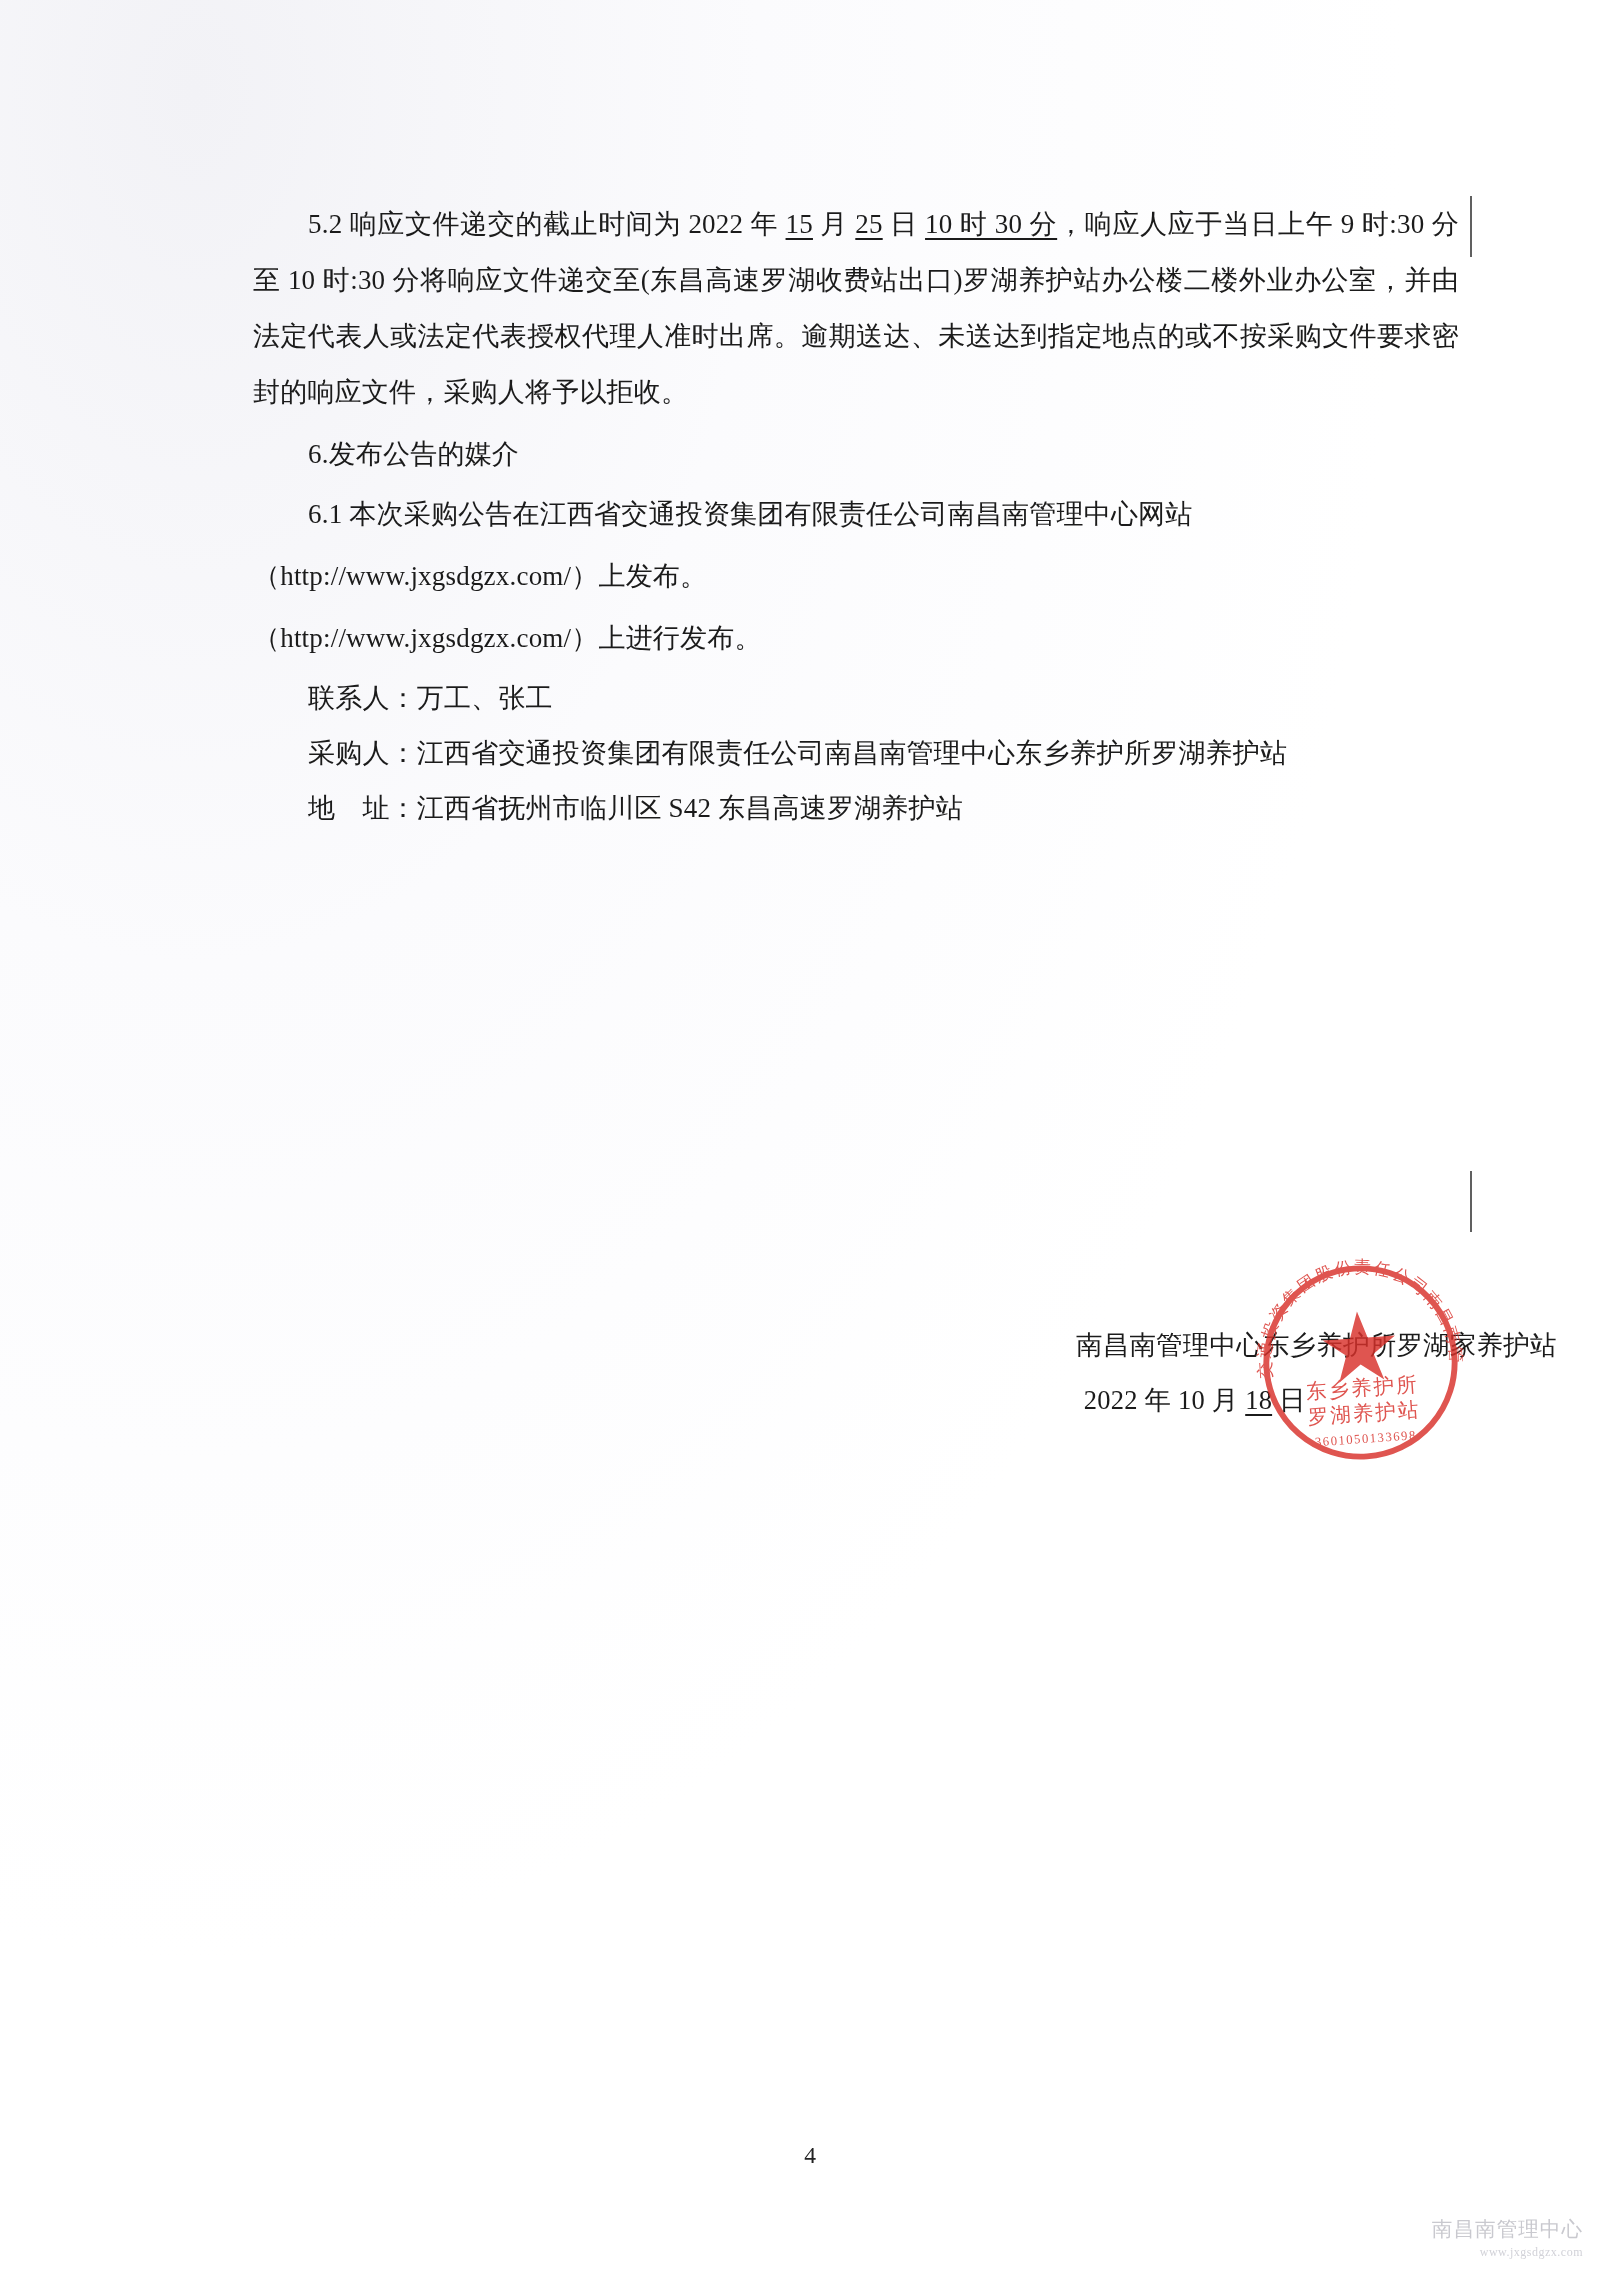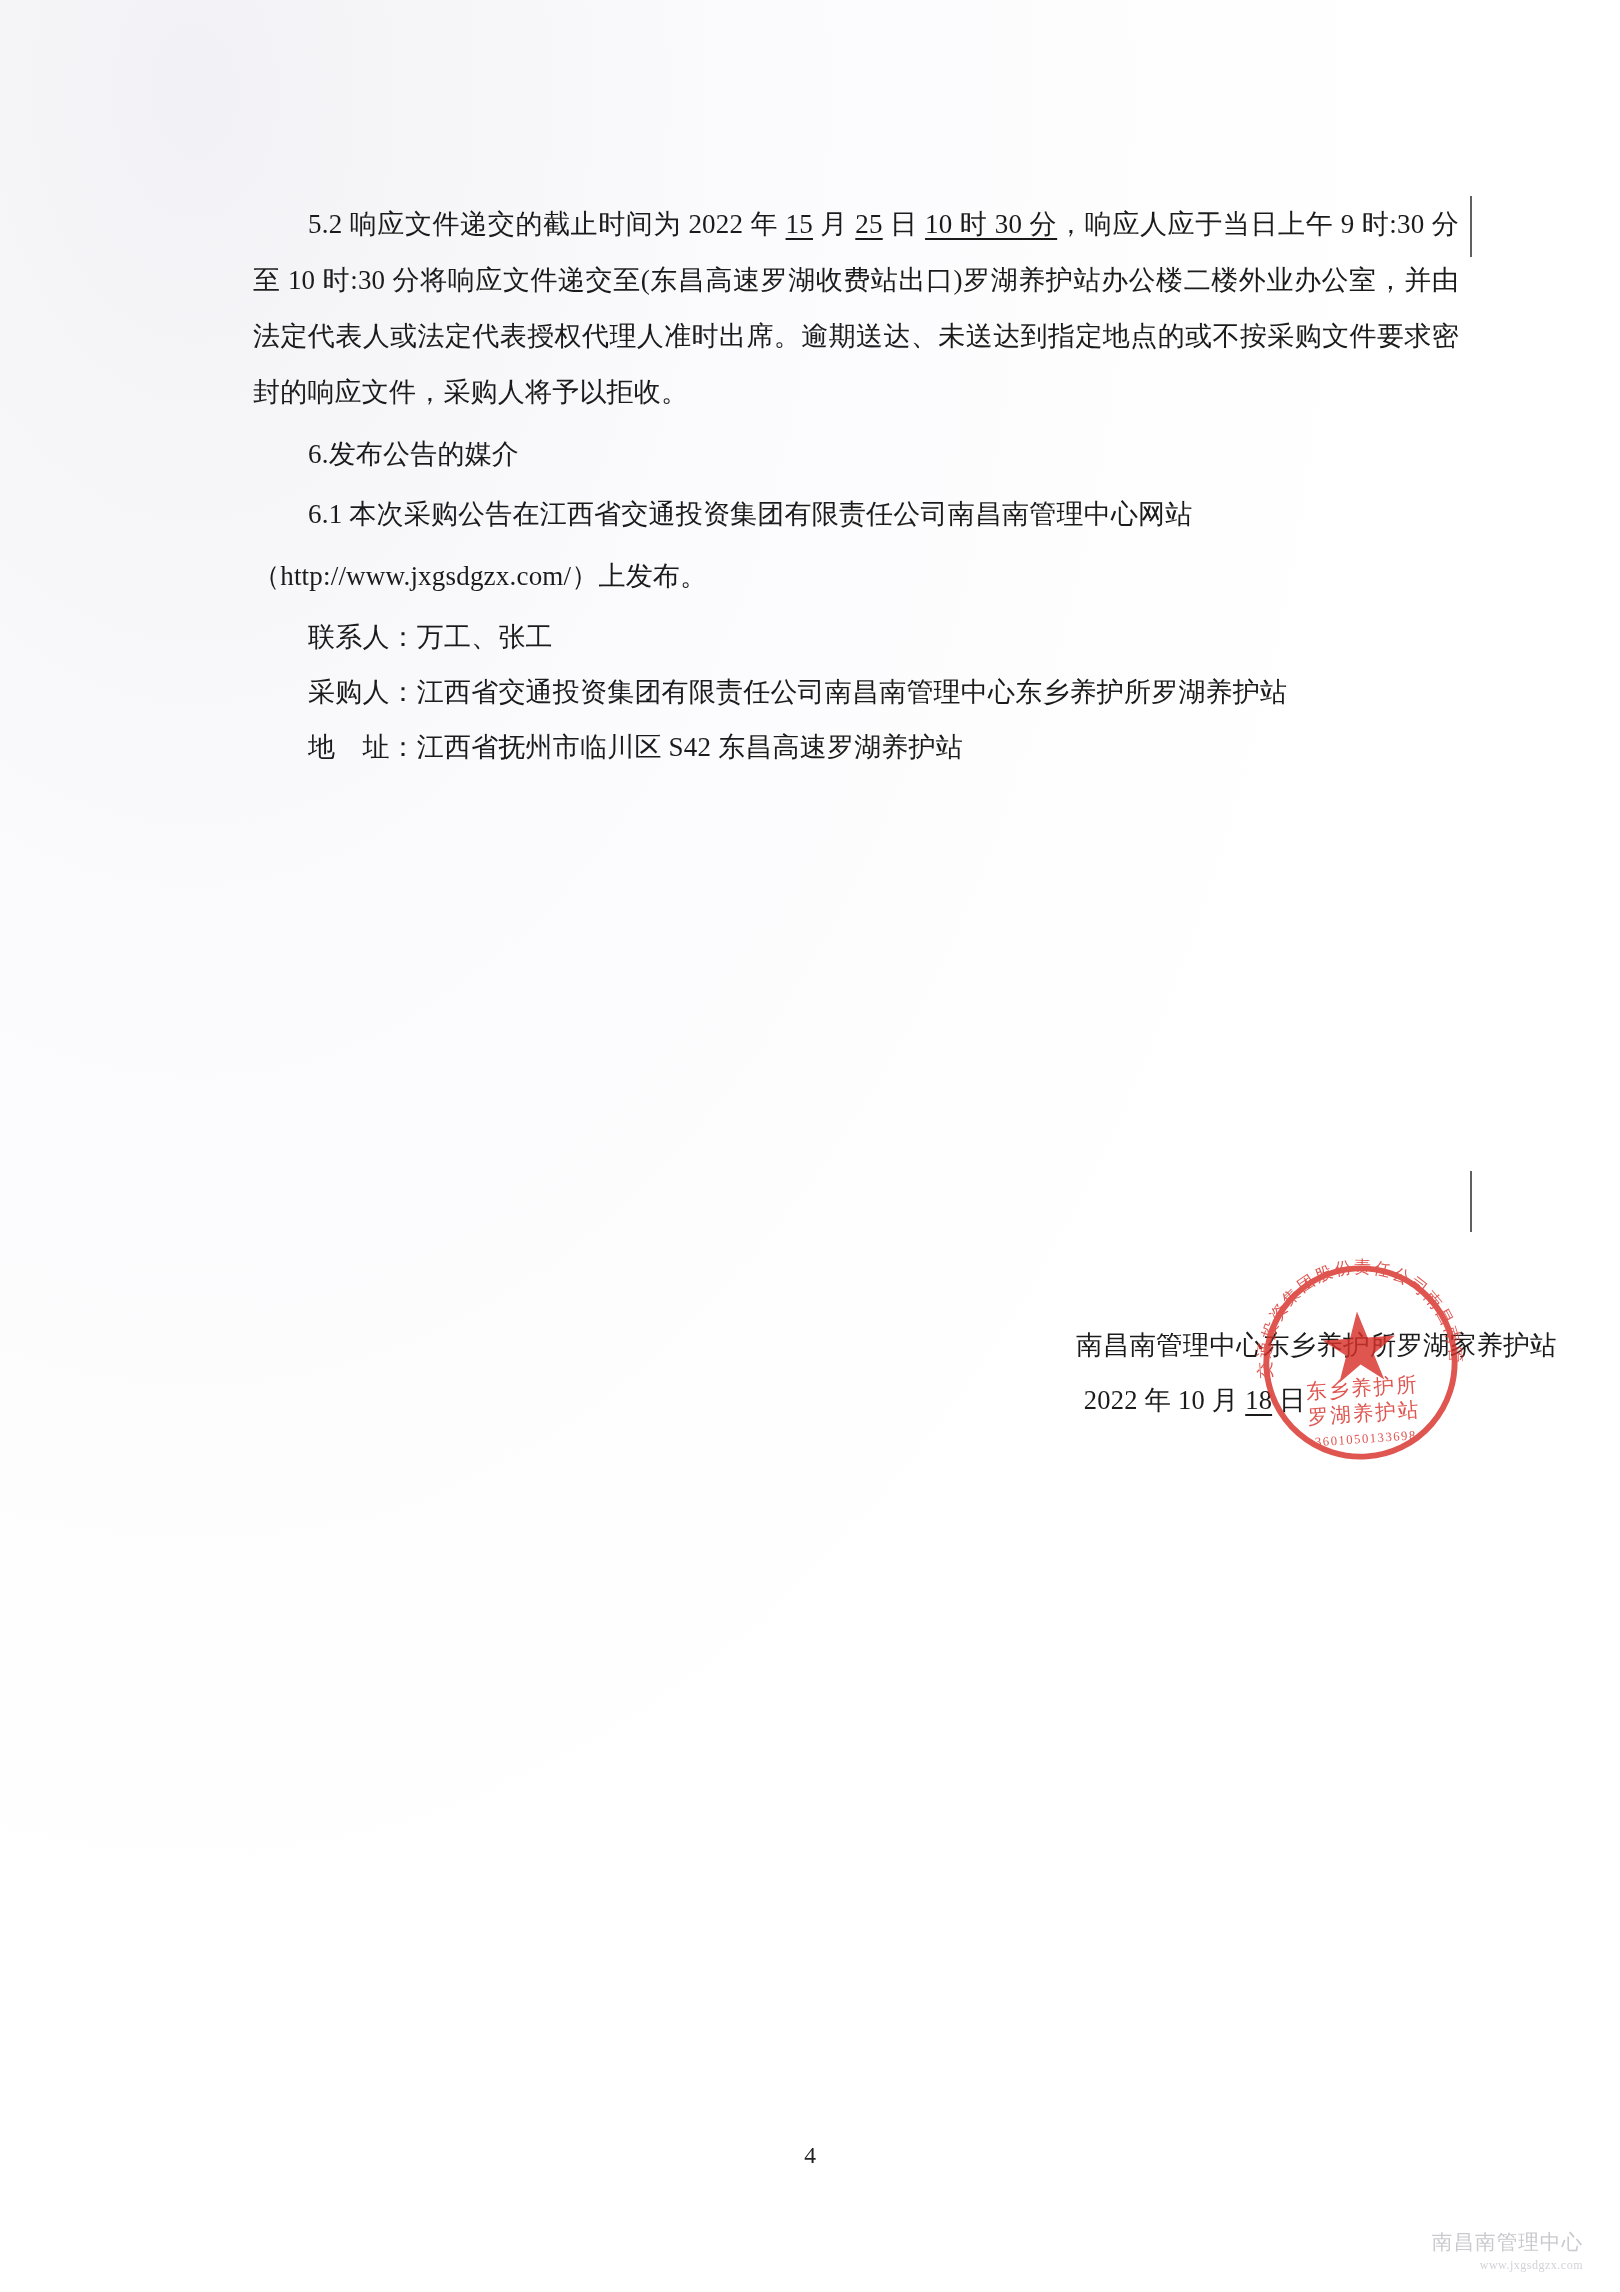--- a/index.html
+++ b/index.html
@@ -103,21 +103,21 @@
     top: 2142px;
     text-align: center;
     font-size: 23.5px;
     color: #222;
   }
 
   
   .watermark {
     position: absolute;
     right: 37px;
-    bottom: 20px;
+    bottom: 33px;
     text-align: right;
     color: #c9c9cf;
     line-height: 1.35;
   }
   .watermark .wm-main {
     font-size: 20.6px;
     letter-spacing: 1px;
   }
   .watermark .wm-sub {
     font-size: 12px;
@@ -130,20 +130,21 @@
 
 <div class="page">
 
   <div class="content">
 
     <p class="indent"><span>5.2 响应文件递交的截止时间为 2022 年 </span><span class="u">15</span><span> 月 </span><span class="u">25</span><span> 日 </span><span class="u">10 时 30 分</span><span>，响应人应于当日上午 9 时:30 分至 10 时:30 分将响应文件递交至(东昌高速罗湖收费站出口)罗湖养护站办公楼二楼外业办公室，并由法定代表人或法定代表授权代理人准时出席。逾期送达、未送达到指定地点的或不按采购文件要求密封的响应文件，采购人将予以拒收。</span></p>
 
     <p class="heading">6.发布公告的媒介</p>
     <p class="indent">6.1 本次采购公告在江西省交通投资集团有限责任公司南昌南管理中心网站</p>
     <p>（http://www.jxgsdgzx.com/）上发布。</p>
+    <p>（http://www.jxgsdgzx.com/）上进行发布。</p>
 
 
     <div class="contact-block">
       <p><span>联系人：</span><span>万工、张工</span></p>
       <p><span>采购人：</span><span>江西省交通投资集团有限责任公司南昌南管理中心东乡养护所罗湖养护站</span></p>
       <p><span>地　址：</span><span>江西省抚州市临川区 S42 东昌高速罗湖养护站</span></p>
     </div>
 
     <div class="sign">
       <p>南昌南管理中心东乡养护所罗湖家养护站</p>

